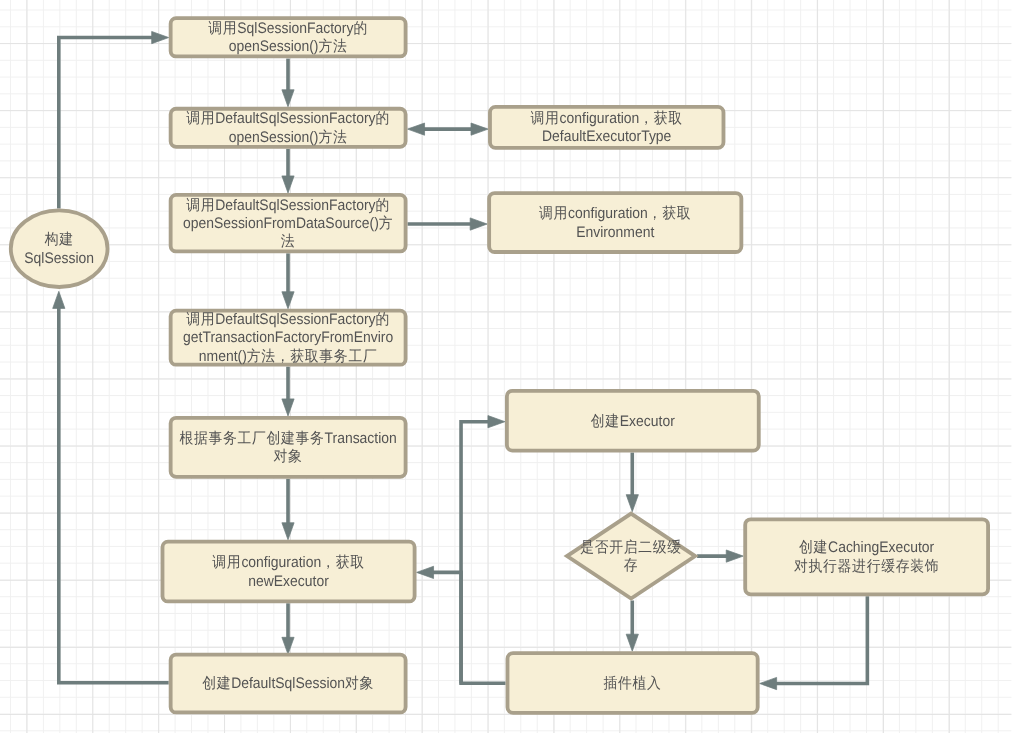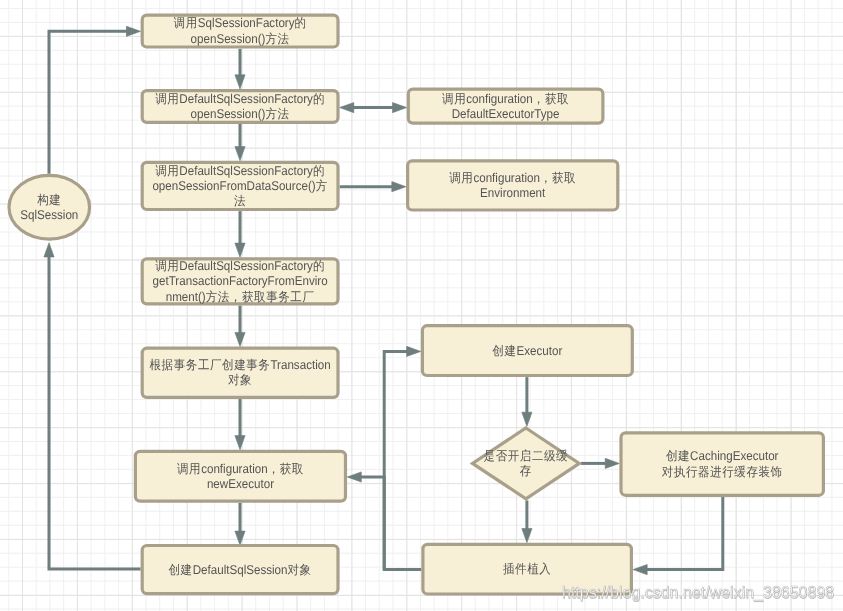--- a/index.html
+++ b/index.html
@@ -163,14 +163,13 @@
       <g>
         <rect x="621" y="432.8" width="202.4" height="62.5" rx="4.6" ry="4.6" fill="#f7efd6" stroke="#a9a08b" stroke-width="3.2"></rect>
         <text x="722.1999999999999" y="457.40000000000003" class="nodeText" transform="translate(722.1999999999999 0) scale(0.915 1) translate(-722.1999999999999 0)"><tspan class="cjk">创建</tspan><tspan class="lat">CachingExecutor</tspan></text>
         <text x="722.1999999999999" y="472.7" class="nodeText" transform="translate(722.1999999999999 0) scale(0.915 1) translate(-722.1999999999999 0)"><tspan class="cjk">对执行器进行缓存装饰</tspan></text>
       </g>
       <g>
         <rect x="422.90000000000003" y="544.3000000000001" width="208.5" height="49.699999999999996" rx="4.6" ry="4.6" fill="#f7efd6" stroke="#a9a08b" stroke-width="3.2"></rect>
         <text x="527.15" y="570.1500000000001" class="nodeText" transform="translate(527.15 0) scale(0.915 1) translate(-527.15 0)"><tspan class="cjk">插件植入</tspan></text>
       </g>
     </svg>
-  <div class="wm" style="left:562px;top:584.5px;">https://blog.csdn.net/weixin_38650898</div>
 </div>
 
 </body></html>

